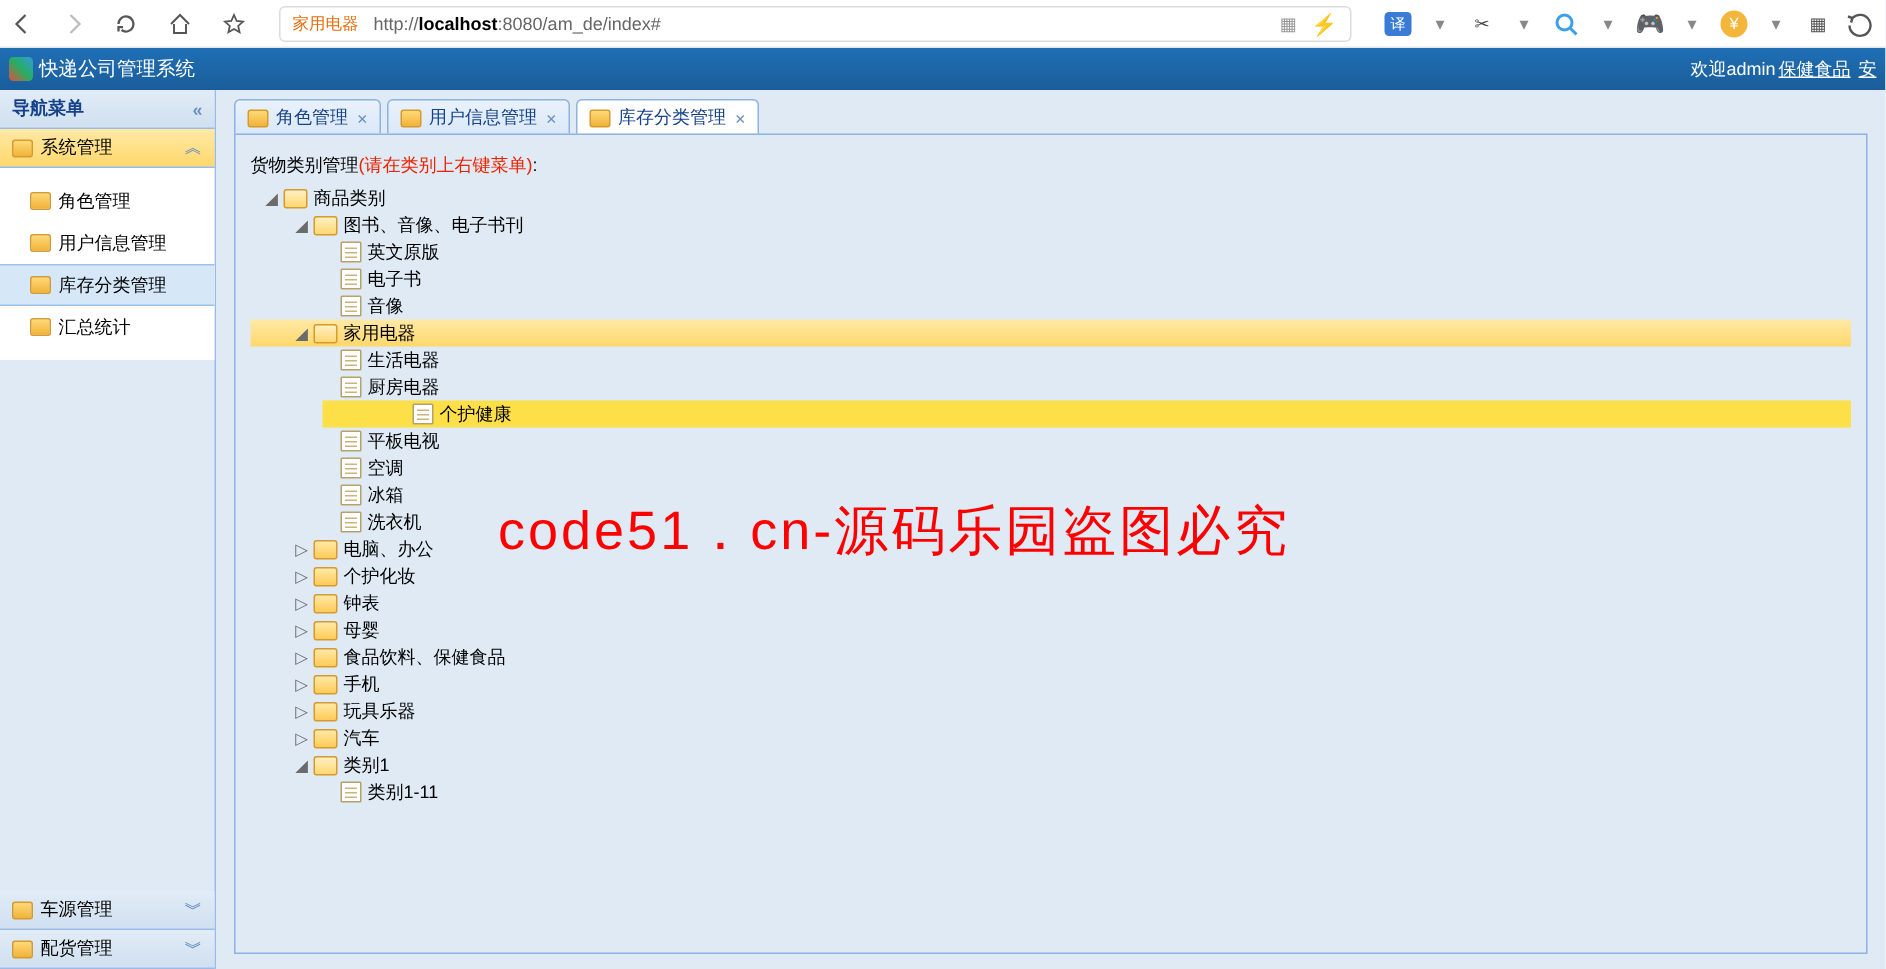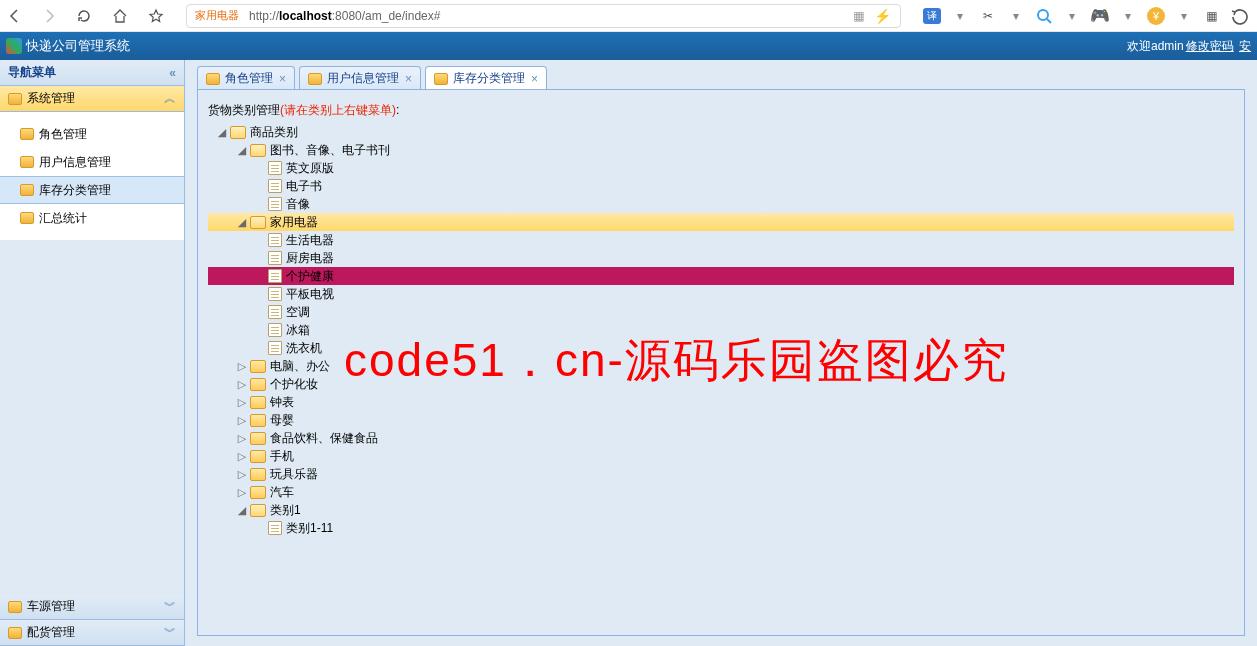--- a/index.html
+++ b/index.html
@@ -12,21 +12,21 @@
 .addr-url { color:#666; font-size:13px;text-align:right;}
 .addr-url b { color:#000; font-weight:700;}
 .right-icons { display:flex; gap:10px; align-items:center;}
 .right-icons span { width:18px; height:18px; display:flex; align-items:center; justify-content:center; }
 .app-header { height:28px; background:linear-gradient(#1f6fb5,#1a5d9a); color:#fff; display:flex; align-items:center; padding:0 6px; }
 .app-header .logo { width:16px; height:16px; background:linear-gradient(45deg,#e74c3c,#27ae60,#3498db); border-radius:3px; margin-right:4px;}
 .app-title { font-size:13px; color:#fff;}
 .app-header .right { margin-left:auto; color:#fff;}
 .app-header a { color:#fff; text-decoration:underline; margin-left:2px;}
 .workspace { display:flex; height:calc(646px - 60px);}
-.sidebar { width:185px; background:#dfeaf4; border-right:1px solid #99bbe8; display:flex; flex-direction:column;}
+.sidebar { width:144px; background:#dfeaf4; border-right:1px solid #99bbe8; display:flex; flex-direction:column;}
 .side-title { height:26px; background:linear-gradient(#e1ecf7,#d0e0f0); border-bottom:1px solid #99bbe8; display:flex; align-items:center; padding:0 8px; font-weight:bold; color:#15428b;}
 .side-title .collapse { margin-left:auto; color:#6a8fc0;}
 .accordion-hdr { height:26px; display:flex; align-items:center; padding:0 8px; border-bottom:1px solid #99bbe8; cursor:pointer;}
 .accordion-hdr.active { background:linear-gradient(#ffe9a6,#ffd86b);}
 .accordion-hdr.inactive { background:linear-gradient(#e1ecf7,#d0e0f0);}
 .accordion-hdr .chev { margin-left:auto; color:#6a8fc0;}
 .hdr-icon { width:14px; height:12px; background:linear-gradient(#ffd978,#f0b33a); border:1px solid #d69a2d; border-radius:2px; margin-right:5px;}
 .nav-body { background:#fff; padding:8px 0;}
 .nav-item { height:28px; display:flex; align-items:center; padding-left:20px; cursor:pointer; color:#000;}
 .nav-item.selected { background:#d6e7f8; border:1px solid #9cc3e6; border-left:none; border-right:none;}
@@ -41,24 +41,24 @@
 .content-inner { padding:12px 10px;}
 .crumb { color:#000; margin-bottom:4px;}
 .crumb .hint { color:#e20; }
 .tree-row { height:18px; display:flex; align-items:center; white-space:nowrap; cursor:pointer; }
 .tw { display:inline-block; width:16px; text-align:center; color:#6b6b6b; font-size:11px;}
 .folder { width:16px; height:13px; background:linear-gradient(#ffe9a6,#ffcb57); border:1px solid #d69a2d; border-radius:2px; margin-right:4px; }
 .folder.open { background:linear-gradient(#fff0c0,#ffd773);}
 .page { width:14px; height:14px; background:#fff; border:1px solid #b7a169; border-radius:1px; margin-right:4px; position:relative;}
 .page:before { content:""; position:absolute; left:2px; right:2px; top:3px; height:1px; background:#c9b47c; box-shadow:0 3px 0 #c9b47c, 0 6px 0 #c9b47c;}
 .tree-row.sel { background:linear-gradient(#ffe9a6,#ffd86b);}
-.tree-row.hov { background:#be185d;}
+.tree-row.hov { background:#fde047;margin-left:48px;}
 .lbl { color:#000;}
 .spacer { flex:1;}
-.watermark { position:absolute; left:344px; top:330px; color:#ff0000; font-size:46px; font-family:"SimHei",sans-serif; letter-spacing:2px; pointer-events:none;}
+.watermark { position:absolute; left:332px; top:330px; color:#ff0000; font-size:36px; font-family:"SimHei",sans-serif; letter-spacing:2px; pointer-events:none;}
 </style>
 </head>
 <body>
 
 <div class="browser-bar">
   <div class="nav-btns">
     <span>
         <svg width="14" height="14">
           <path d="M9 1 L3 7 L9 13" stroke="#555" stroke-width="1.5" fill="none"></path>
         </svg>
@@ -115,21 +115,21 @@
           <path d="M1 4l3 1-1 3" stroke="#555" stroke-width="1.6" fill="none"></path>
         </svg>
       </span>
   </div>
 </div>
 
 <div class="app-header">
   <div class="logo"></div>
   <span class="app-title">快递公司管理系统</span>
   <div class="right">
-    <span>欢迎admin</span><a href="#">修改密码</a> <a href="#">安</a>
+    <span>欢迎admin</span><a href="#">保健食品</a> <a href="#">安</a>
   </div>
 </div>
 
 <div class="workspace">
 
   <div class="sidebar">
     <div class="side-title">
       <span>导航菜单</span>
       <span class="collapse">«</span>
     </div>

